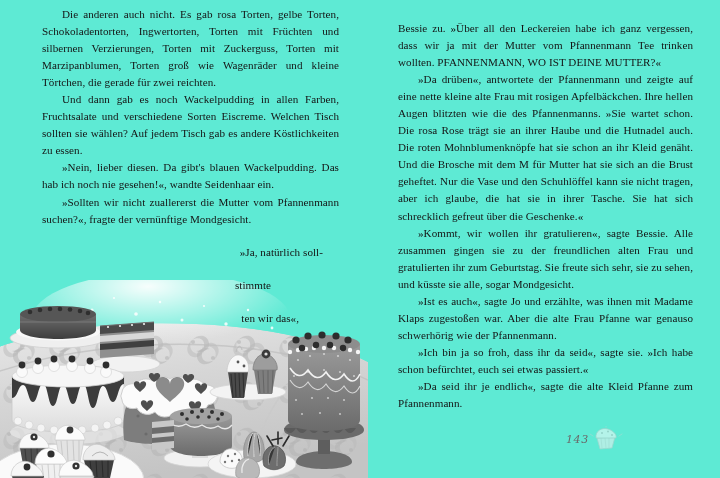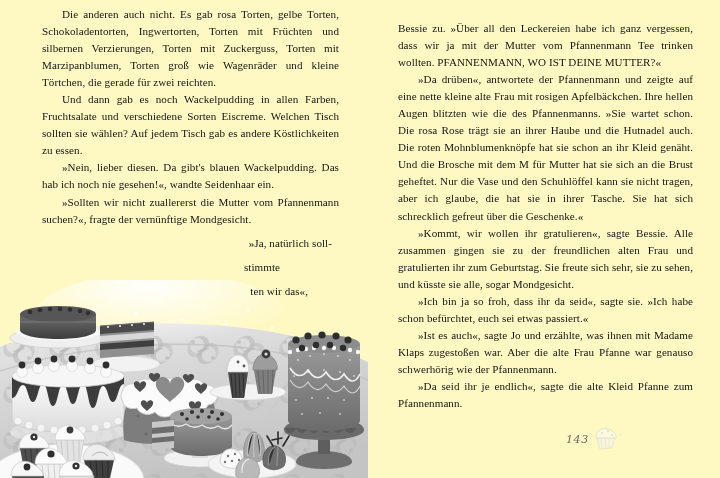--- a/index.html
+++ b/index.html
@@ -5,21 +5,21 @@
 <style>
   html, body {
     margin: 0;
     padding: 0;
     background: #ffffff;
   }
   #page {
     position: relative;
     width: 720px;
     height: 478px;
-    background: #fef9c3;
+    background: #5eead4;
     overflow: hidden;
     font-family: "Liberation Serif", "DejaVu Serif", serif;
     color: #1a1a1a;
   }
 
   
   .column {
     position: absolute;
     top: 0;
     font-size: 11.1px;
@@ -42,21 +42,21 @@
     margin: 0;
     text-indent: 20px;
     text-align: justify;
     -webkit-hyphens: auto;
     hyphens: auto;
   }
   .para.noindent { text-indent: 0; }
 
   
   .stair {
-    margin: 7px;
+    margin: 16px;
     text-align: right;
     white-space: nowrap;
   }
   .stair.l1 { padding-right: 0px; }
   .stair.l2 { padding-right: 24px; }
   .stair.l3 { padding-right: 52px; }
 
   
   #illustration {
     position: absolute;
@@ -487,22 +487,22 @@
     <p class="para">»Sollten wir nicht zuallererst die Mutter vom Pfannenmann suchen?«, fragte der vernünftige Mondgesicht.</p>
     <p class="stair l1">»Ja, natürlich soll-</p>
     <p class="stair l3">stimmte</p>
     <p class="stair l2">ten wir das«,</p>
   </div>
 
   <div id="col-right" class="column">
     <p class="para noindent">Bessie zu. »Über all den Leckereien habe ich ganz vergessen, dass wir ja mit der Mutter vom Pfannenmann Tee trinken wollten. PFANNENMANN, WO IST DEINE MUTTER?«</p>
     <p class="para">»Da drüben«, antwortete der Pfannenmann und zeigte auf eine nette kleine alte Frau mit rosigen Apfelbäckchen. Ihre hellen Augen blitzten wie die des Pfannenmanns. »Sie wartet schon. Die rosa Rose trägt sie an ihrer Haube und die Hutnadel auch. Die roten Mohnblumenknöpfe hat sie schon an ihr Kleid genäht. Und die Brosche mit dem M für Mutter hat sie sich an die Brust geheftet. Nur die Vase und den Schuhlöffel kann sie nicht tragen, aber ich glaube, die hat sie in ihrer Tasche. Sie hat sich schrecklich gefreut über die Geschenke.«</p>
     <p class="para">»Kommt, wir wollen ihr gratulieren«, sagte Bessie. Alle zusammen gingen sie zu der freundlichen alten Frau und gratulierten ihr zum Geburtstag. Sie freute sich sehr, sie zu sehen, und küsste sie alle, sogar Mondgesicht.</p>
+    <p class="para">»Ist es auch«, sagte Jo und erzählte, was ihnen mit Madame Klaps zugestoßen war. Aber die alte Frau Pfanne war genauso schwerhörig wie der Pfannenmann.</p>
     <p class="para">»Ich bin ja so froh, dass ihr da seid«, sagte sie. »Ich habe schon befürchtet, euch sei etwas passiert.«</p>
-    <p class="para">»Ist es auch«, sagte Jo und erzählte, was ihnen mit Madame Klaps zugestoßen war. Aber die alte Frau Pfanne war genauso schwerhörig wie der Pfannenmann.</p>
     <p class="para">»Da seid ihr je endlich«, sagte die alte Kleid Pfanne zum Pfannenmann.</p>
   </div>
 
   <div id="folio">
     <span id="folio-number">143</span>
     <svg id="folio-ornament" viewBox="0 0 34 26">
       <path d="M8,12 L26,11 L23,22 L11,23 Z" fill="#f2f2f2" stroke="#c9c9c9" stroke-width="0.8"></path>
       <g stroke="#d5d5d5" stroke-width="0.7">
         <path d="M12,12 L13,22"></path>
           <path d="M16,12 L17,22"></path>

